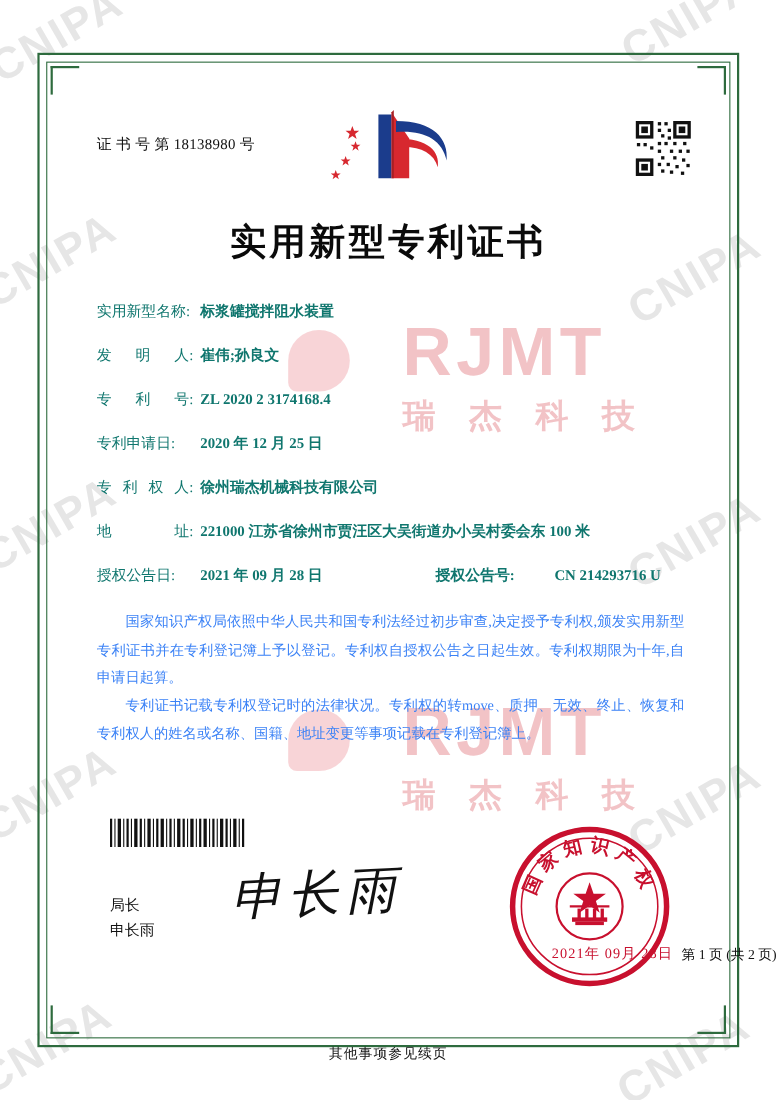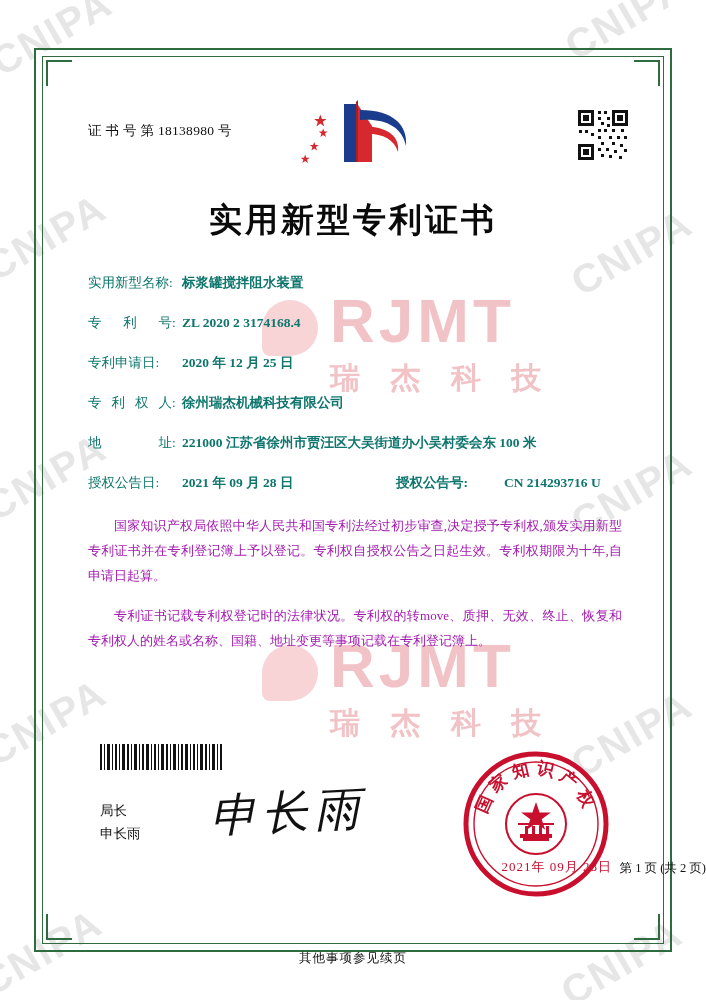--- a/index.html
+++ b/index.html
@@ -117,20 +117,21 @@
     color: #0a0a0a;
     margin-top: 18px;
     font-family: "DejaVu Serif", serif;
   }
 
   
   .brand-wm {
     position: absolute;
     z-index: 1;
     pointer-events: none;
+    margin-left: 36px;
   }
   .brand-wm .rj {
     font-family: "Liberation Sans", sans-serif;
     font-weight: bold;
     font-size: 62px;
     color: #f0b9bd;
     letter-spacing: 4px;
     opacity: 0.85;
   }
   .brand-wm .cn {
@@ -184,23 +185,22 @@
   }
   .row.two-col .value { display: flex; }
   .row.two-col .c1 { width: 214px; flex: none; }
   .row.two-col .c2-label { width: 108px; flex: none; }
   .row.two-col .c2 { flex: 1; }
 
   
   .para {
     font-size: 13px;
     line-height: 1.95;
-    color: #a21caf;
+    color: #3b82f6;
     text-indent: 26px;
-    margin-top: 14px;
     padding: 0 14px 0 18px;
     text-align: justify;
     position: relative;
     z-index: 3;
   }
 
   
   .bottom {
     position: absolute;
     left: 70px;
@@ -212,21 +212,21 @@
   .barcode {
     position: absolute;
     left: 30px;
     top: 4px;
     height: 26px;
     width: 180px;
   }
   .signer {
     position: absolute;
     left: 30px;
-    top: 60px;
+    top: 72px;
     font-size: 13.5px;
     line-height: 1.7;
     color: #111;
   }
   .signature {
     position: absolute;
     left: 140px;
     top: 42px;
     font-size: 46px;
     font-family: "DejaVu Serif", serif;
@@ -379,20 +379,24 @@
 
     <div class="main-title">实用新型专利证书</div>
 
     <div class="fields">
 
       <div class="row">
         <div class="label">实用新型名称:</div>
         <div class="value">标浆罐搅拌阻水装置</div>
       </div>
 
+      <div class="row">
+        <div class="label"><span class="label-spread">发  明  人</span>:</div>
+        <div class="value">崔伟;孙良文</div>
+      </div>
 
       <div class="row">
         <div class="label"><span class="label-spread">专  利  号</span>:</div>
         <div class="value">ZL 2020 2 3174168.4</div>
       </div>
 
       <div class="row">
         <div class="label">专利申请日:</div>
         <div class="value">2020 年 12 月 25 日</div>
       </div>

